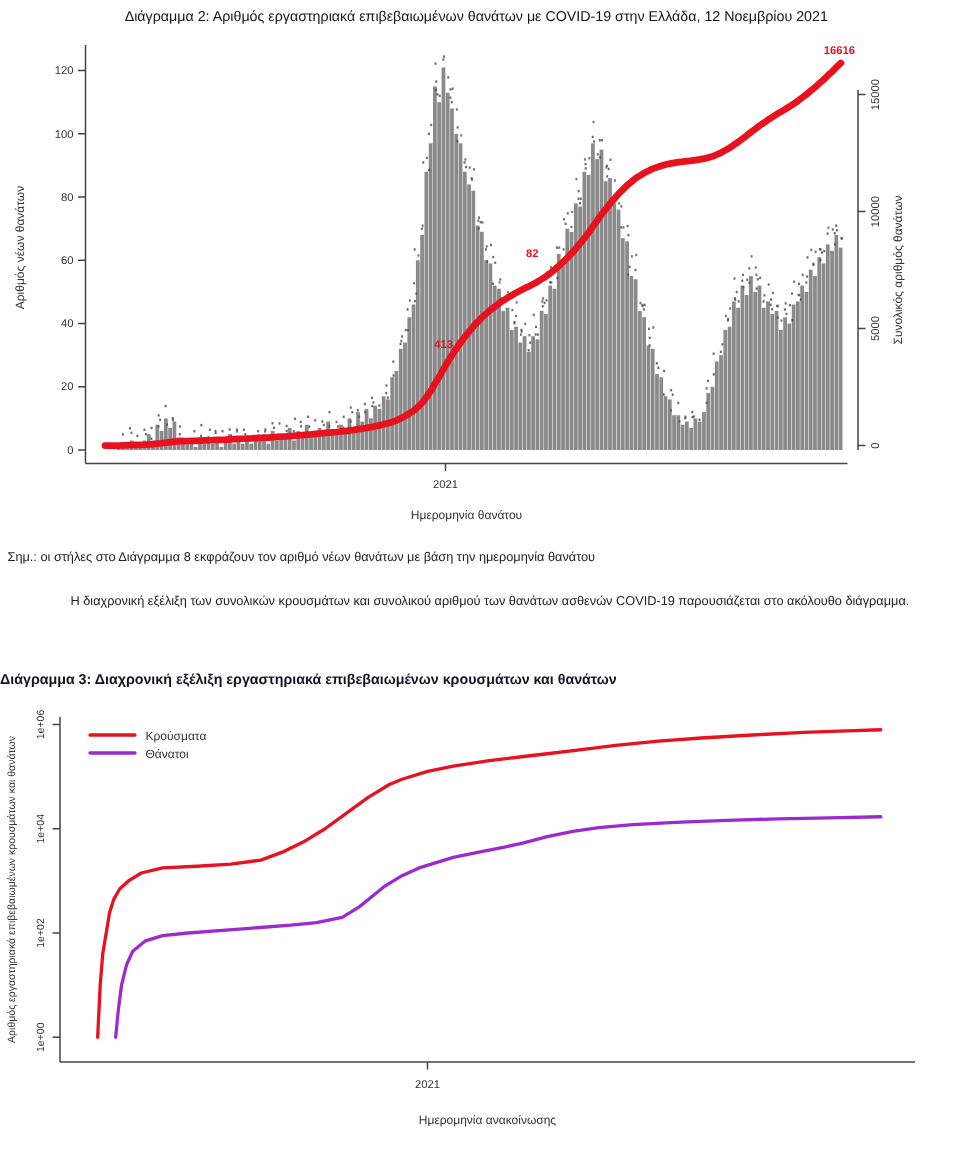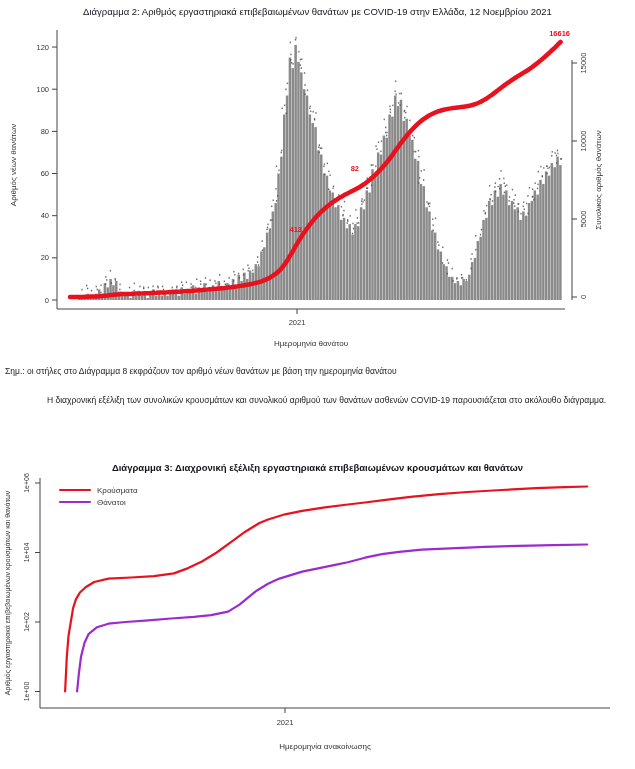--- a/index.html
+++ b/index.html
@@ -16,21 +16,21 @@
   #chart3-svg{top:458px;}
   .note-text{
     position:absolute;left:5px;top:366px;width:625px;
     font-size:8.5px;color:#222;
   }
   .body-paragraph{
     position:absolute;left:5px;top:389px;width:626px;
     font-size:8.5px;color:#222;text-align:justify;line-height:23px;margin-left:42px;
   }
   .chart3-title{
-    position:absolute;left:0;top:462px;width:635px;text-align:center;
+    position:absolute;left:0;top:448px;width:635px;
     font-size:9.5px;font-weight:bold;color:#14141e;
   }
   svg text{font-family:"Liberation Sans", sans-serif;}
 </style>
 </head>
 <body>
 
 <div class="doc-title">Διάγραμμα 2: Αριθμός εργαστηριακά επιβεβαιωμένων θανάτων με COVID-19 στην Ελλάδα, 12 Νοεμβρίου 2021</div>
 
 <svg id="chart2-svg" class="fig" width="635" height="342" viewBox="0 0 635 342">

